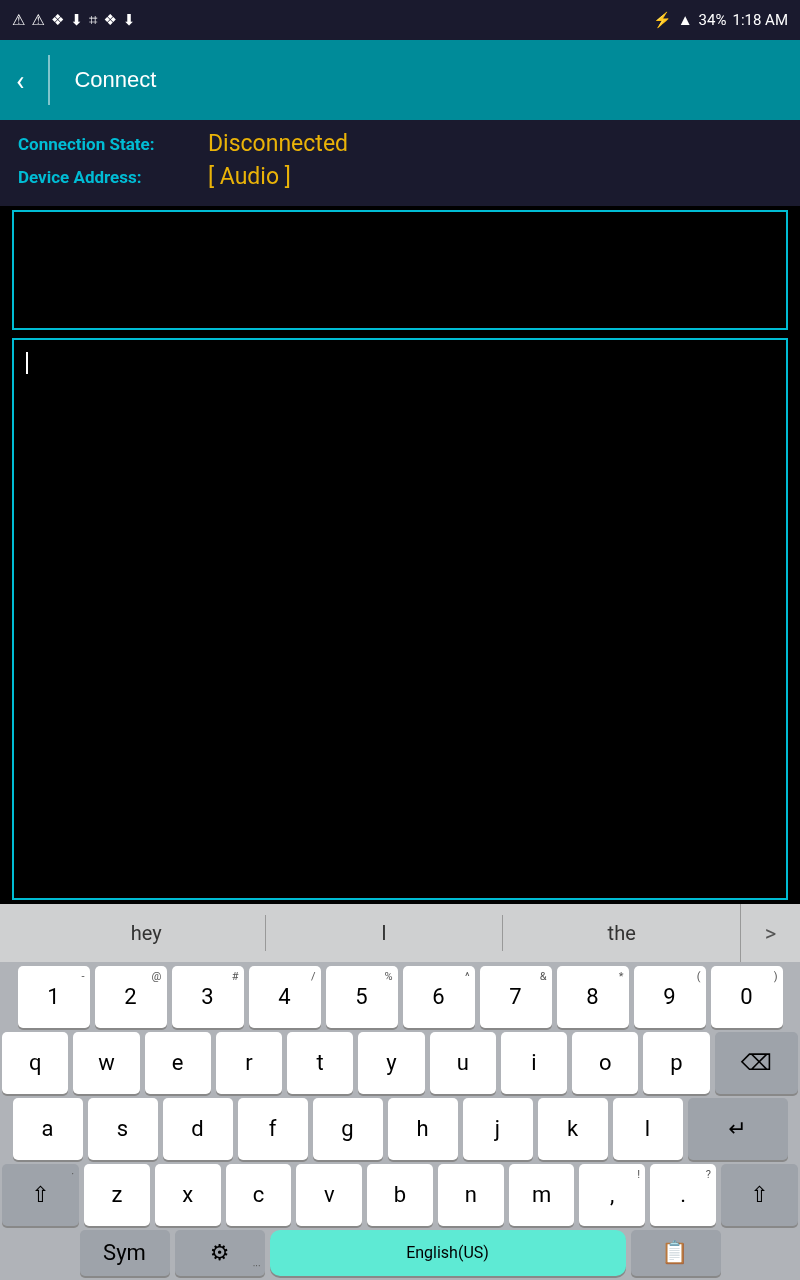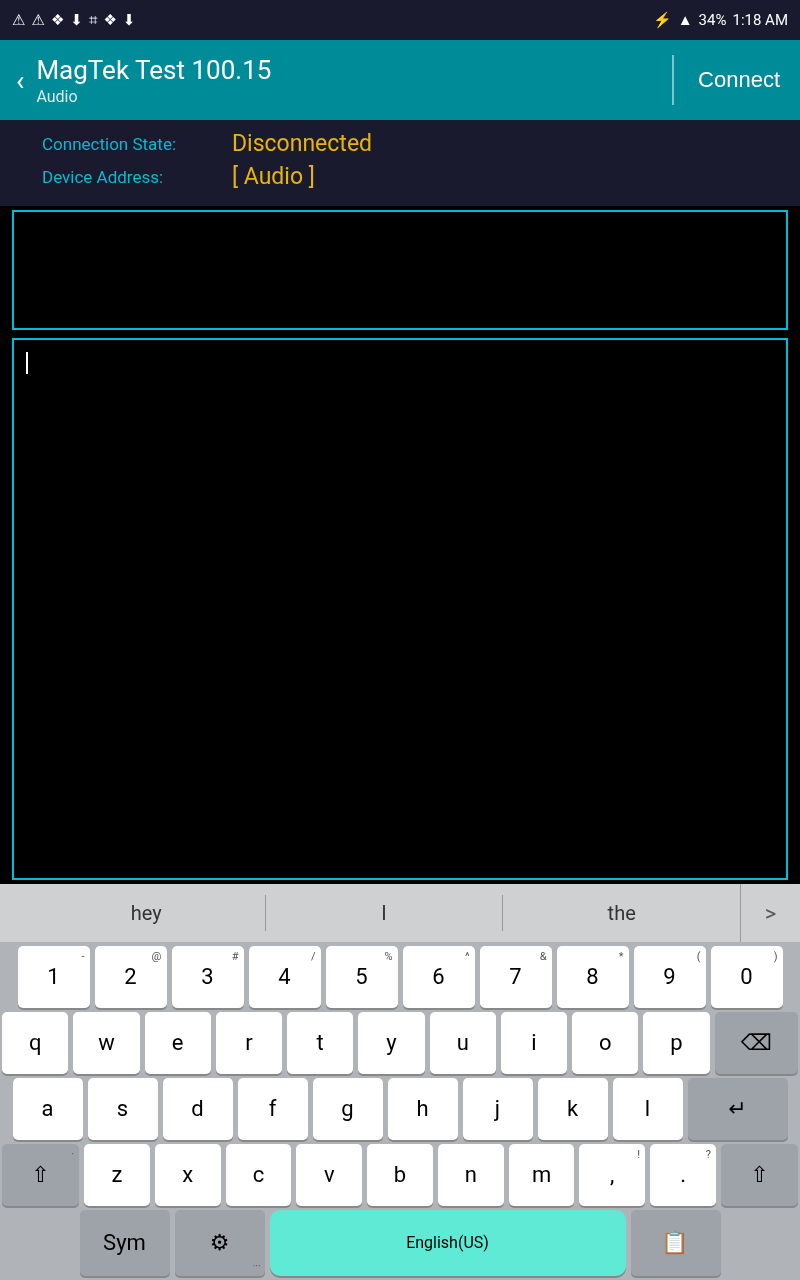--- a/index.html
+++ b/index.html
@@ -89,22 +89,21 @@
     }
     .info-row {
       display: flex;
       align-items: center;
       margin-bottom: 6px;
     }
     .info-label {
       font-size: 17px;
       color: #00bcd4;
       width: 190px;
-      font-weight: 400;
-      margin-left: 24px;
+      font-weight: 700;
     }
     .info-value {
       font-size: 23px;
       color: #eab308;
     }
 
     
     #display-area {
       background: #000;
       border: 2px solid #00bcd4;
@@ -238,21 +237,21 @@
     }
     .key-space {
       width: 356px;
       background: #5eead4;
       border-radius: 10px;
     }
     .key-clipboard {
       width: 90px;
     }
     .key-bottom {
-      height: 66px;
+      height: 46px;
     }
     
     .bottom-key-bg {
       background: #9ea3aa;
     }
   </style>
 </head>
 <body>
 
 <div id="status-bar">
@@ -268,24 +267,20 @@
   <div class="right-icons">
     <span>⚡</span>
     <span>▲</span>
     <span>34%</span>
     <span>1:18 AM</span>
   </div>
 </div>
 
 <div id="action-bar">
   <div id="back-button">‹</div>
-  <div id="title-area">
-    <div id="app-title">MagTek Test 100.15</div>
-    <div id="app-subtitle">Audio</div>
-  </div>
   <div id="divider-bar"></div>
   <button id="connect-button">Connect</button>
 </div>
 
 <div id="info-area">
   <div class="info-row">
     <span class="info-label">Connection State:</span>
     <span class="info-value">Disconnected</span>
   </div>
   <div class="info-row">

